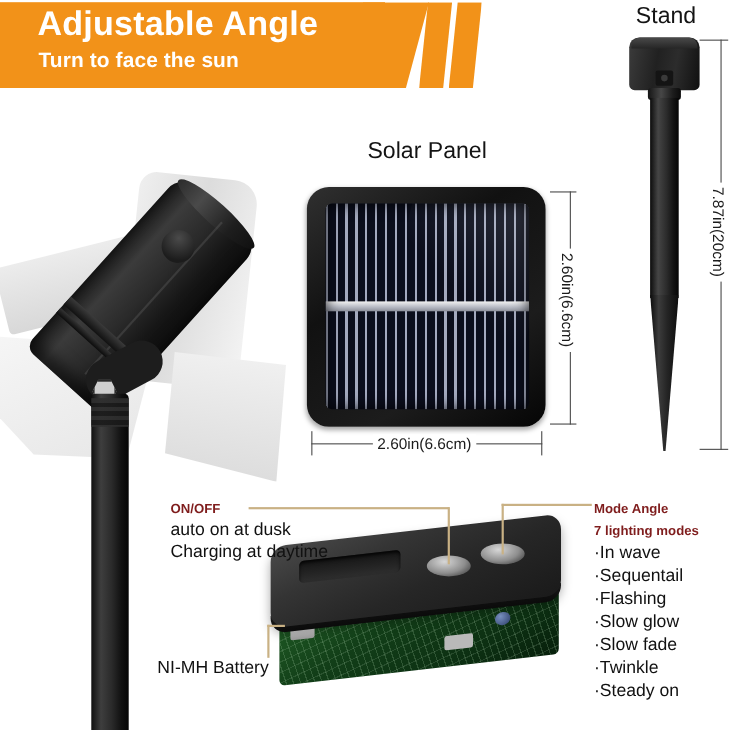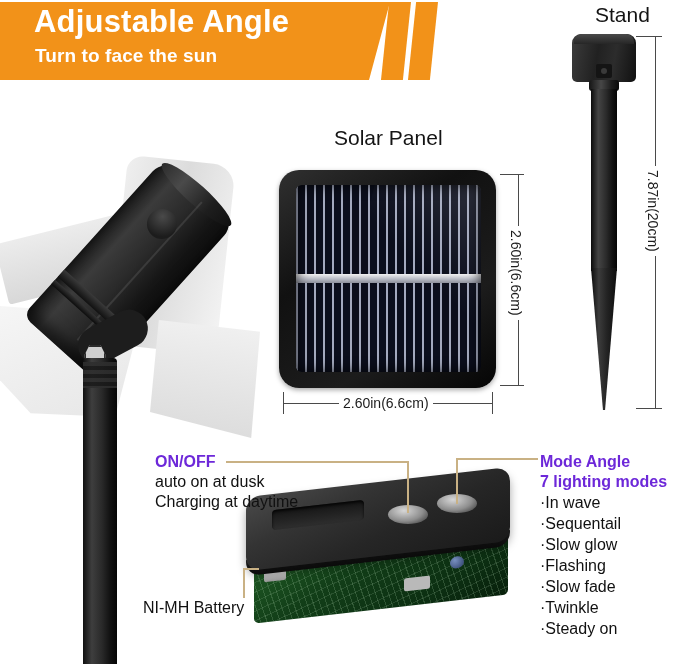--- a/index.html
+++ b/index.html
@@ -34,21 +34,21 @@
   }
   .banner-sub{
     position:absolute;left:35px;top:45px;
     font-size:19px;font-weight:700;color:#fff;letter-spacing:.1px;
     white-space:nowrap;
   }
 
   
   .heading{position:absolute;font-size:21px;font-weight:400;color:#141414;white-space:nowrap;}
   #solar-heading{left:334px;top:126px;}
-  #stand-heading{left:595px;top:3px;}
+  #stand-heading{left:578px;top:3px;}
 
   
   .ghost{position:absolute;background:#e2e2e2;}
   #ghost-a{
     left:118px;top:160px;width:108px;height:190px;
     background:linear-gradient(100deg,#efefef 0%,#dcdcdc 45%,#f4f4f4 100%);
     border-radius:16px 22px 30px 14px;
     transform:rotate(6deg);
   }
   #ghost-b{
@@ -264,21 +264,21 @@
     z-index:-1;
   }
 
   
   .leader{position:absolute;background:#C9B184;}
   .leader-h{height:1.6px;}
   .leader-v{width:1.6px;}
 
   
   .callout{position:absolute;white-space:nowrap;}
-  .callout .t-bold{font-size:16px;font-weight:700;color:#6d28d9;line-height:20px;}
+  .callout .t-bold{font-size:12px;font-weight:700;color:#7f1d1d;line-height:20px;}
   .callout .t-reg{font-size:16px;font-weight:400;color:#111;line-height:20px;}
   #onoff-callout{left:155px;top:452px;}
   #mode-callout{left:540px;top:452px;}
   #battery-callout{left:143px;top:598px;}
   .mode-list{margin:0;padding:0;list-style:none;}
   .mode-list li{font-size:16px;color:#111;line-height:21px;white-space:nowrap;}
 </style>
 </head>
 <body>
 
@@ -373,22 +373,22 @@
     <div class="t-reg">auto on at dusk</div>
     <div class="t-reg">Charging at daytime</div>
   </div>
 
   <div class="callout" id="mode-callout">
     <div class="t-bold">Mode Angle</div>
     <div class="t-bold">7 lighting modes</div>
     <ul class="mode-list" id="mode-list">
         <li>·In wave</li>
         <li>·Sequentail</li>
+        <li>·Flashing</li>
         <li>·Slow glow</li>
-        <li>·Flashing</li>
         <li>·Slow fade</li>
         <li>·Twinkle</li>
         <li>·Steady on</li>
       </ul>
   </div>
 
   <div class="callout" id="battery-callout">
     <div class="t-reg">NI-MH Battery</div>
   </div>
 

